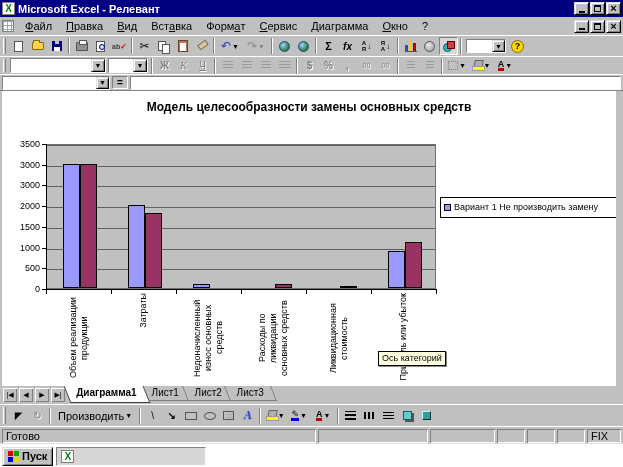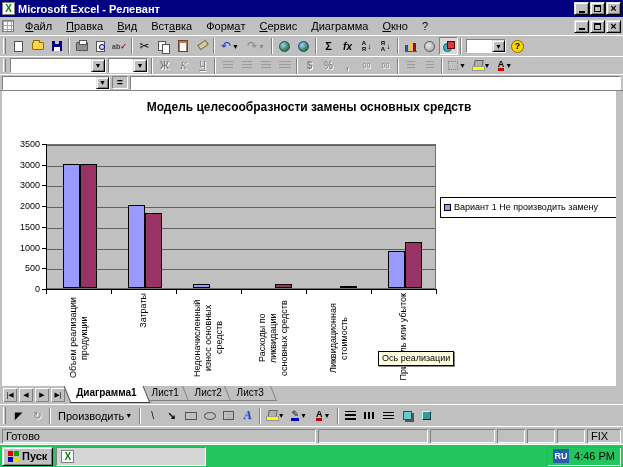--- a/index.html
+++ b/index.html
@@ -137,21 +137,21 @@
   .i-dashstyle { width:11px; height:7px; background:repeating-linear-gradient(90deg, #000 0 2px, transparent 2px 4px); background-size:100% 1px; background-repeat:repeat-y; }
   .i-shadow { width:9px; height:9px; background:#66cccc; border:1px solid #066; box-shadow:2px 2px 0 #555; }
   .i-3d { width:9px; height:9px; background:#339999; border:1px solid; border-color:#bff #033 #033 #bff; }
 
   
   .statusbar { height:18px; flex:0 0 18px; display:flex; align-items:center; gap:2px; padding:1px 2px; border-top:1px solid #fff; }
   .spanel { height:14px; background:#c0c0c0; box-shadow:inset 1px 1px 0 #808080, inset -1px -1px 0 #fff; padding:0 4px; line-height:14px; }
   .spanel.msg { flex:1; }
 
   
-  .taskbar { height:23px; flex:0 0 23px; background:#22c55e; border-top:1px solid #fff; display:flex; align-items:center; padding:1px 2px; gap:3px; box-shadow:0 -1px 0 #dfdfdf; }
+  .taskbar { height:23px; flex:0 0 23px; background:#ffffff; border-top:1px solid #fff; display:flex; align-items:center; padding:1px 2px; gap:3px; box-shadow:0 -1px 0 #dfdfdf; }
   .startbtn { height:19px; padding:0 5px; font-weight:bold; display:flex; align-items:center; gap:3px; }
   .winflag { width:11px; height:11px; display:grid; grid-template-columns:5px 5px; grid-template-rows:5px 5px; gap:1px; }
   .winflag i:nth-child(1){background:#d00;} .winflag i:nth-child(2){background:#0a0;}
   .winflag i:nth-child(3){background:#00c;} .winflag i:nth-child(4){background:#dd0;}
   .taskbtn { height:19px; width:150px; padding:0 4px; font-weight:bold; display:flex; align-items:center; gap:4px;
              border:1px solid; border-color:#808080 #fff #fff #808080; background:#d6d6d6; white-space:nowrap; overflow:hidden; }
   .tray { margin-left:auto; height:19px; display:flex; align-items:center; gap:5px; padding:0 6px;
           box-shadow:inset 1px 1px 0 #808080, inset -1px -1px 0 #fff; }
   .langbadge { width:16px; height:14px; background:#2a5caa; color:#fff; font-size:9px; font-weight:bold;
                display:flex; align-items:center; justify-content:center; }
@@ -456,21 +456,21 @@
         <div class="catslot">
           <div class="catlabel">Прибыль или убыток</div>
         </div>
       </div>
     <div class="legend" id="legend">
         <div class="legend-row">
           <div class="legend-marker" style="background: rgb(153, 153, 255);"></div>
           <span>Вариант 1 Не производить замену</span>
         </div>
       </div>
-    <div class="axis-tooltip" style="background: rgb(255, 255, 225);">Ось реализации</div>
+    <div class="axis-tooltip" style="background: rgb(255, 255, 225);">Ось категорий</div>
   </div>
 </div>
 
 <div class="tabrow">
   <div class="navbtn raised flatbtn">
       <span>|◀</span>
     </div>
   <div class="navbtn raised flatbtn">
       <span>◀</span>
     </div>
@@ -567,17 +567,13 @@
         <i></i>
         <i></i>
         <i></i>
         <i></i>
       </span>
     <span>Пуск</span>
   </div>
   <div class="taskbtn">
     <span class="xl-icon">X</span>
   </div>
-  <div class="tray">
-    <span class="langbadge">RU</span>
-    <span>4:46 PM</span>
-  </div>
 </div>
 
 </body></html>

